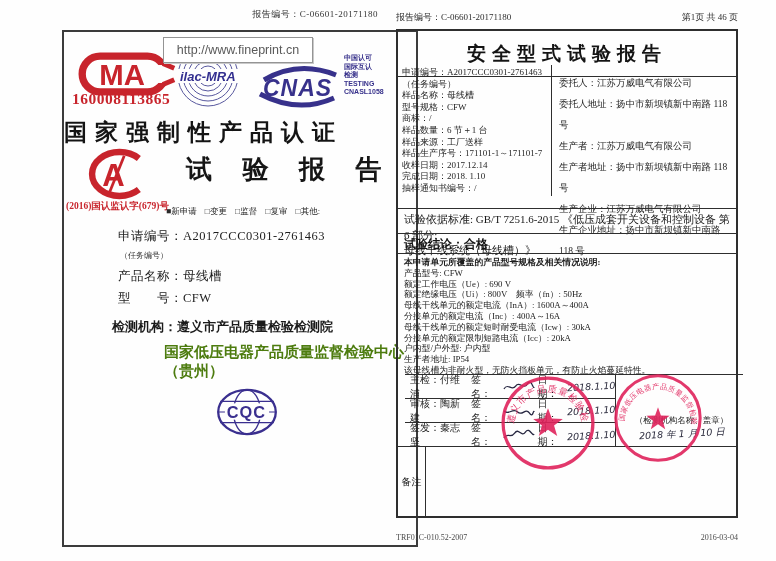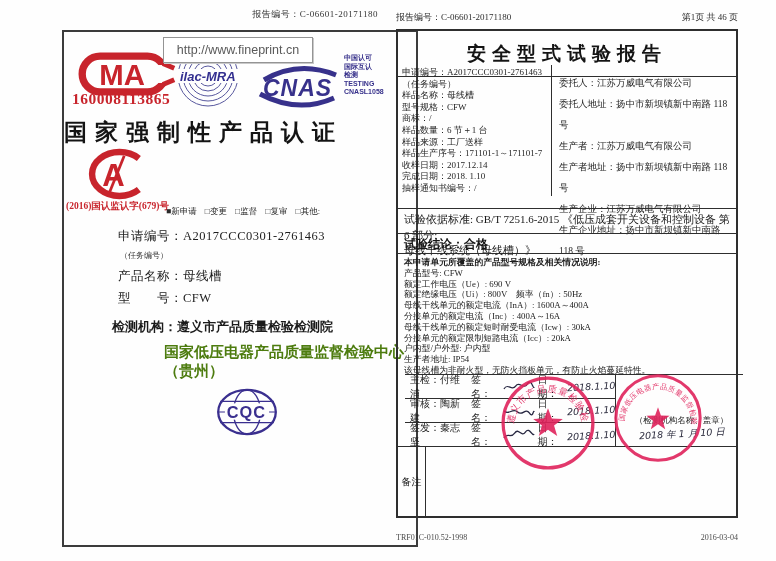--- a/index.html
+++ b/index.html
@@ -112,20 +112,21 @@
 
     <div id="lp-title1" class="abs">国家强制性产品认证</div>
 
     <svg id="cal-svg" class="abs" width="64" height="52" viewBox="0 0 70 56">
       <path d="M60,11 A30,24 0 1 0 60,45" fill="none" stroke="#c8242c" stroke-width="7"></path>
       <text x="20" y="41" font-size="34" font-weight="bold" fill="#c8242c">A</text>
       <path d="M44,8 L28,48" stroke="#c8242c" stroke-width="3"></path>
     </svg>
     <div id="cal-no" class="abs">(2016)国认监认字(679)号</div>
 
+    <div id="lp-title2" class="abs">试 验 报 告</div>
 
     <div id="apply-types" class="abs">
       <span>■新申请</span>
       <span>□变更</span>
       <span>□监督</span>
       <span>□复审</span>
       <span>□其他:</span>
     </div>
 
     <div id="fld1" class="abs fld">申请编号：A2017CCC0301-2761463</div>
@@ -234,21 +235,21 @@
         <div class="dt hand">2018 年 1 月 10 日</div>
       </div>
     </div>
 
     <div id="r-remark" class="row">
       <div id="remark-label">备注</div>
     </div>
   </div>
 
   <div id="r-footer" class="abs">
-    <span>TRF01C-010.52-1998</span>
+    <span>TRF01C-010.52-2007</span>
     <span>2016-03-04</span>
   </div>
 
   <svg id="stampA" class="abs stamp" width="98" height="98" viewBox="0 0 120 120">
     <defs>
         <path id="ringA" d="M18,64 A42,42 0 1 1 102,64"></path>
       </defs>
     <circle cx="60" cy="60" r="55" fill="none" stroke="#e0235c" stroke-width="4"></circle>
     <path d="M60,42 L64.7,54.6 L78.1,55 L67.4,63.1 L71.3,76 L60,68.4 L48.7,76 L52.6,63.1 L41.9,55 L55.3,54.6 Z" fill="#e0235c"></path>
     <text font-size="11.5" fill="#e0235c" letter-spacing="1">

